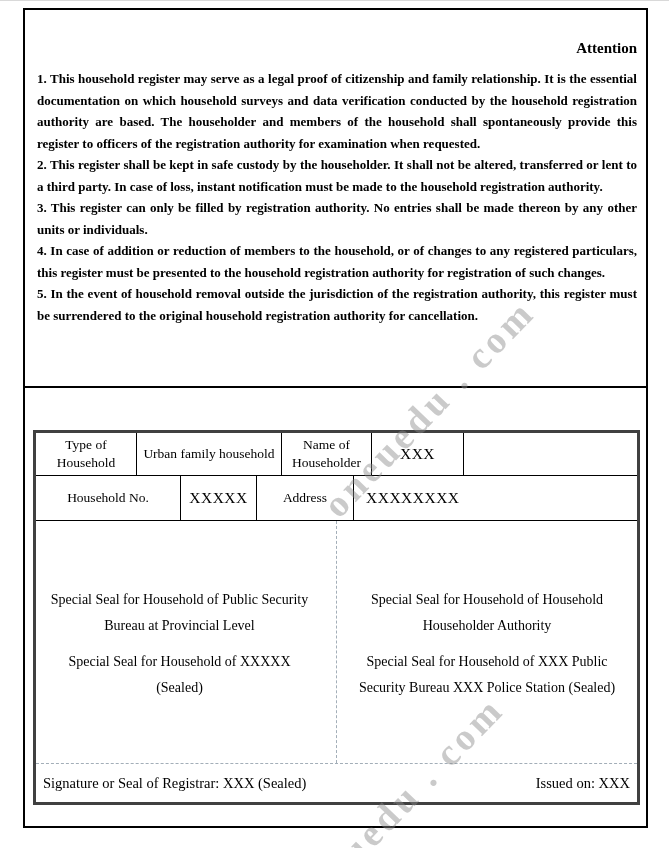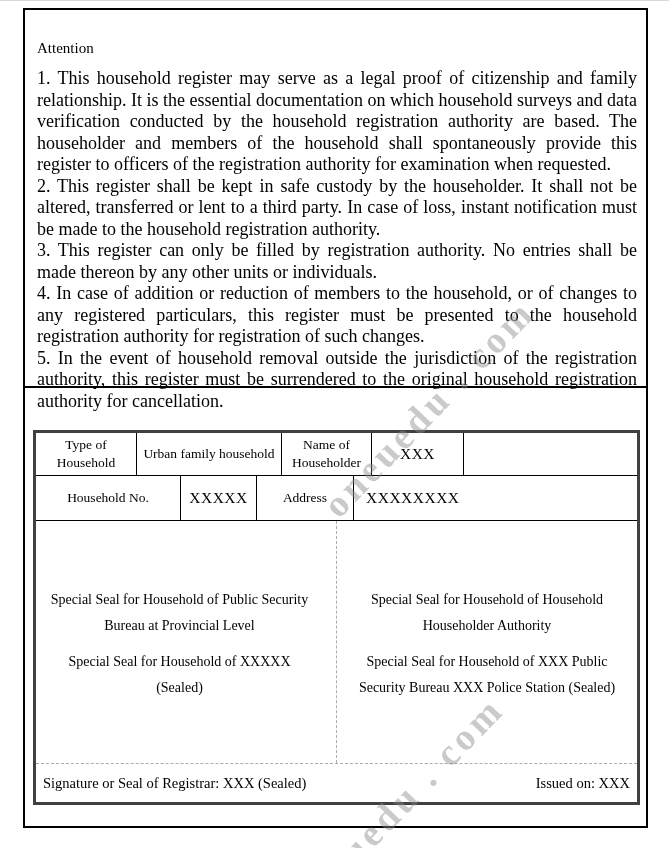--- a/index.html
+++ b/index.html
@@ -15,24 +15,24 @@
     position:absolute; left:23px; top:8px; width:621px; height:816px;
     border:2px solid #000;
   }
   .section-divider {
     position:absolute; left:23px; top:386px; width:625px; height:0;
     border-top:2px solid #000;
   }
   
   .attention { position:absolute; left:37px; top:40px; width:600px; }
   .attention-title {
-    text-align:left; font-weight:normal; font-size:15px; margin:0 0 11px 0;
+    text-align:right; font-weight:bold; font-size:15px; margin:0 0 11px 0;
   }
   .attention p {
-    margin:0; font-size:18px; line-height:21.5px; text-align:justify;
+    margin:0; font-size:13px; line-height:21.5px; text-align:justify;font-weight:bold;
   }
   
   .doc-table {
     position:absolute; left:33px; top:430px; width:607px;
     border:3px solid #404040; box-sizing:border-box; background:transparent;
   }
   .t-row { display:flex; box-sizing:border-box; }
   .cell {
     box-sizing:border-box; display:flex; align-items:center; justify-content:center;
     text-align:center; font-size:13.5px; line-height:18px; padding:2px;

